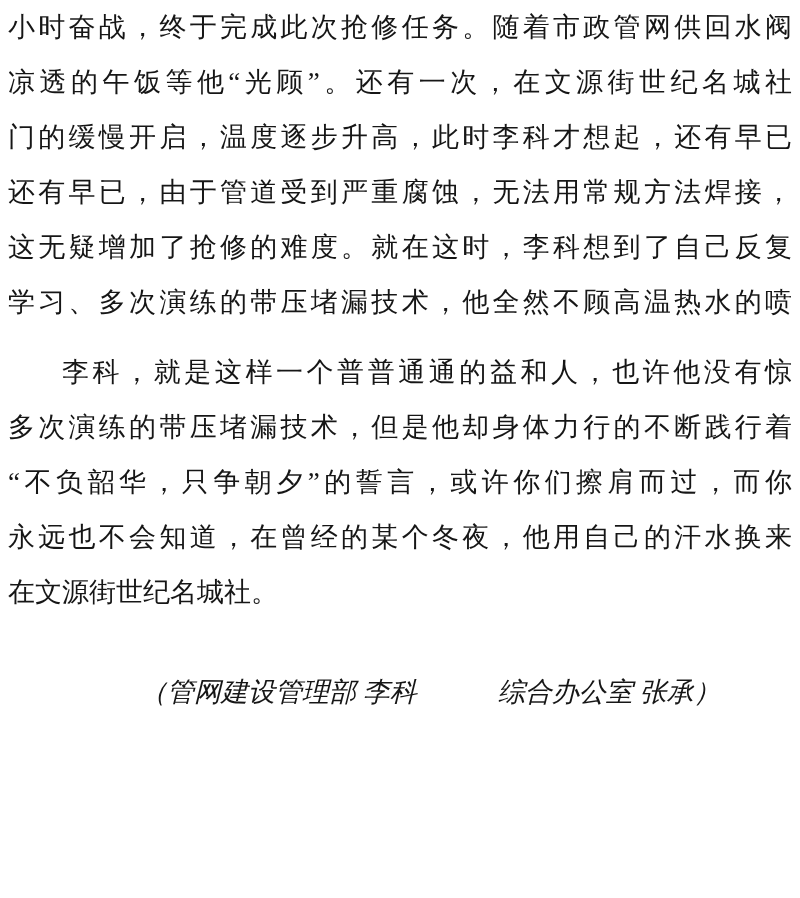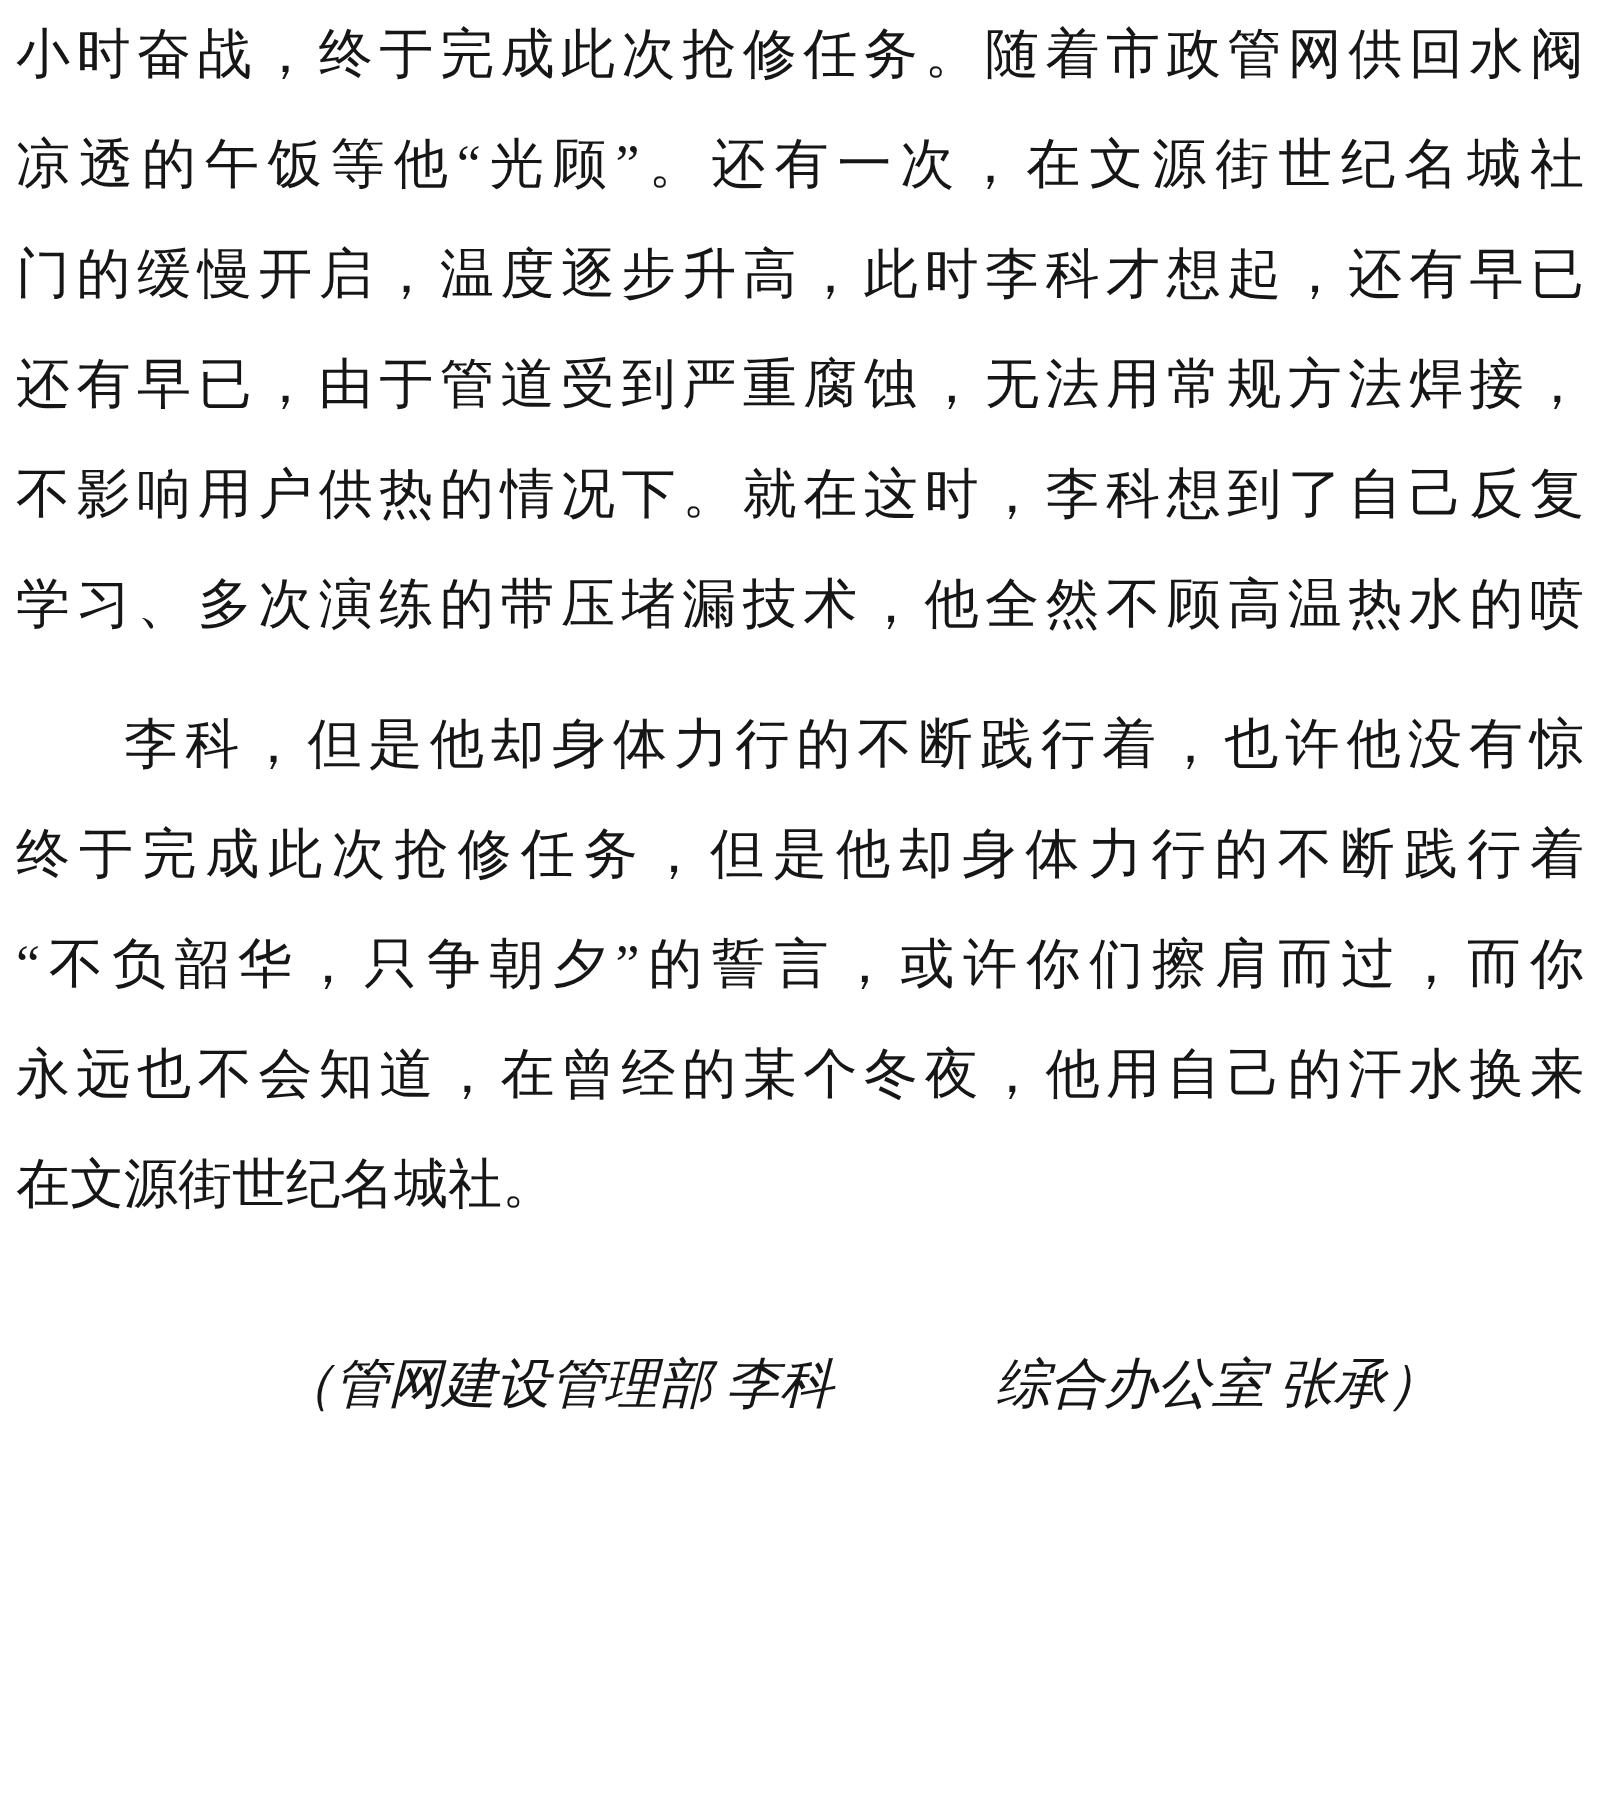--- a/index.html
+++ b/index.html
@@ -52,27 +52,27 @@
 </head>
 <body>
 
 <div class="page">
 
   <div class="para">
     <div class="line just">小时奋战，终于完成此次抢修任务。随着市政管网供回水阀</div>
     <div class="line just">凉透的午饭等他“光顾”。还有一次，在文源街世纪名城社</div>
     <div class="line just">门的缓慢开启，温度逐步升高，此时李科才想起，还有早已</div>
     <div class="line just">还有早已，由于管道受到严重腐蚀，无法用常规方法焊接，</div>
-    <div class="line just">不影响用户供热的情况下。就在这时，李科想到了自己反复</div>
+    <div class="line just">这无疑增加了抢修的难度。就在这时，李科想到了自己反复</div>
     <div class="line just">学习、多次演练的带压堵漏技术，他全然不顾高温热水的喷</div>
   </div>
 
   <div class="para para2">
-    <div class="line just indent">李科，但是他却身体力行的不断践行着，也许他没有惊</div>
-    <div class="line just">终于完成此次抢修任务，但是他却身体力行的不断践行着</div>
+    <div class="line just indent">李科，就是这样一个普普通通的益和人，也许他没有惊</div>
+    <div class="line just">多次演练的带压堵漏技术，但是他却身体力行的不断践行着</div>
     <div class="line just">“不负韶华，只争朝夕”的誓言，或许你们擦肩而过，而你</div>
     <div class="line just">永远也不会知道，在曾经的某个冬夜，他用自己的汗水换来</div>
     <div class="line">在文源街世纪名城社。</div>
   </div>
 
   <div class="signature">（管网建设管理部 李科　　　综合办公室 张承）</div>
 
 </div>
 
 </body></html>

